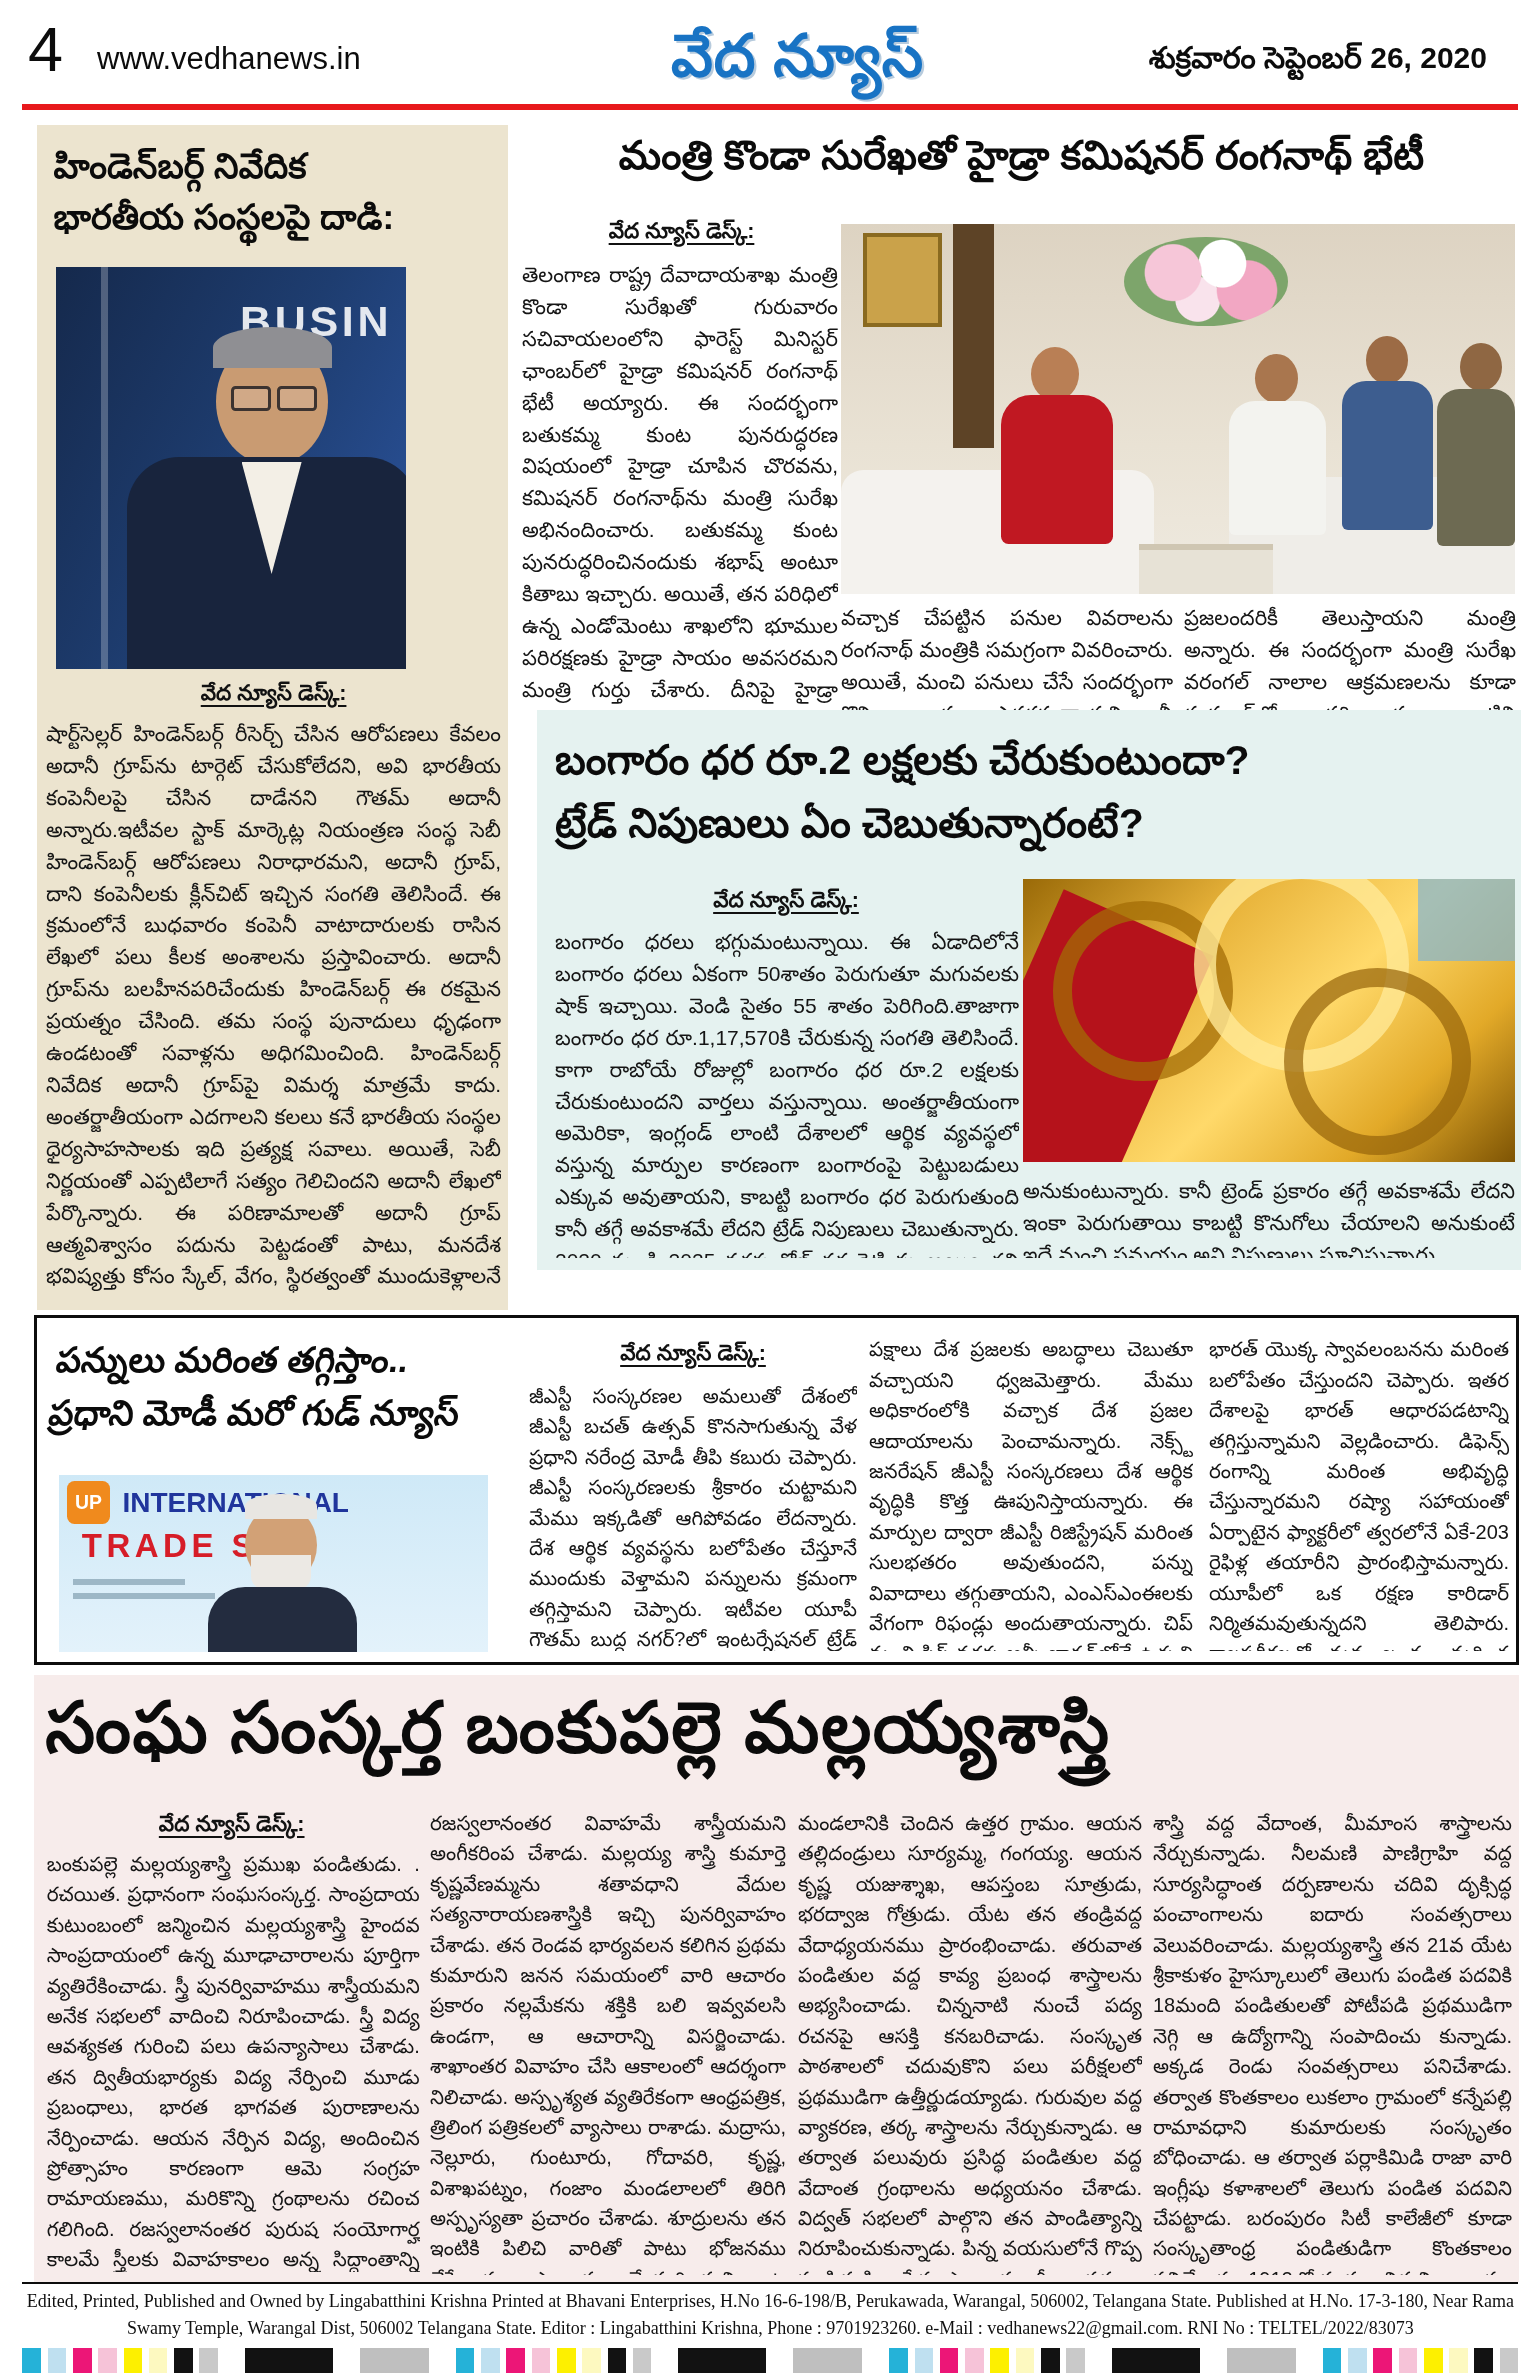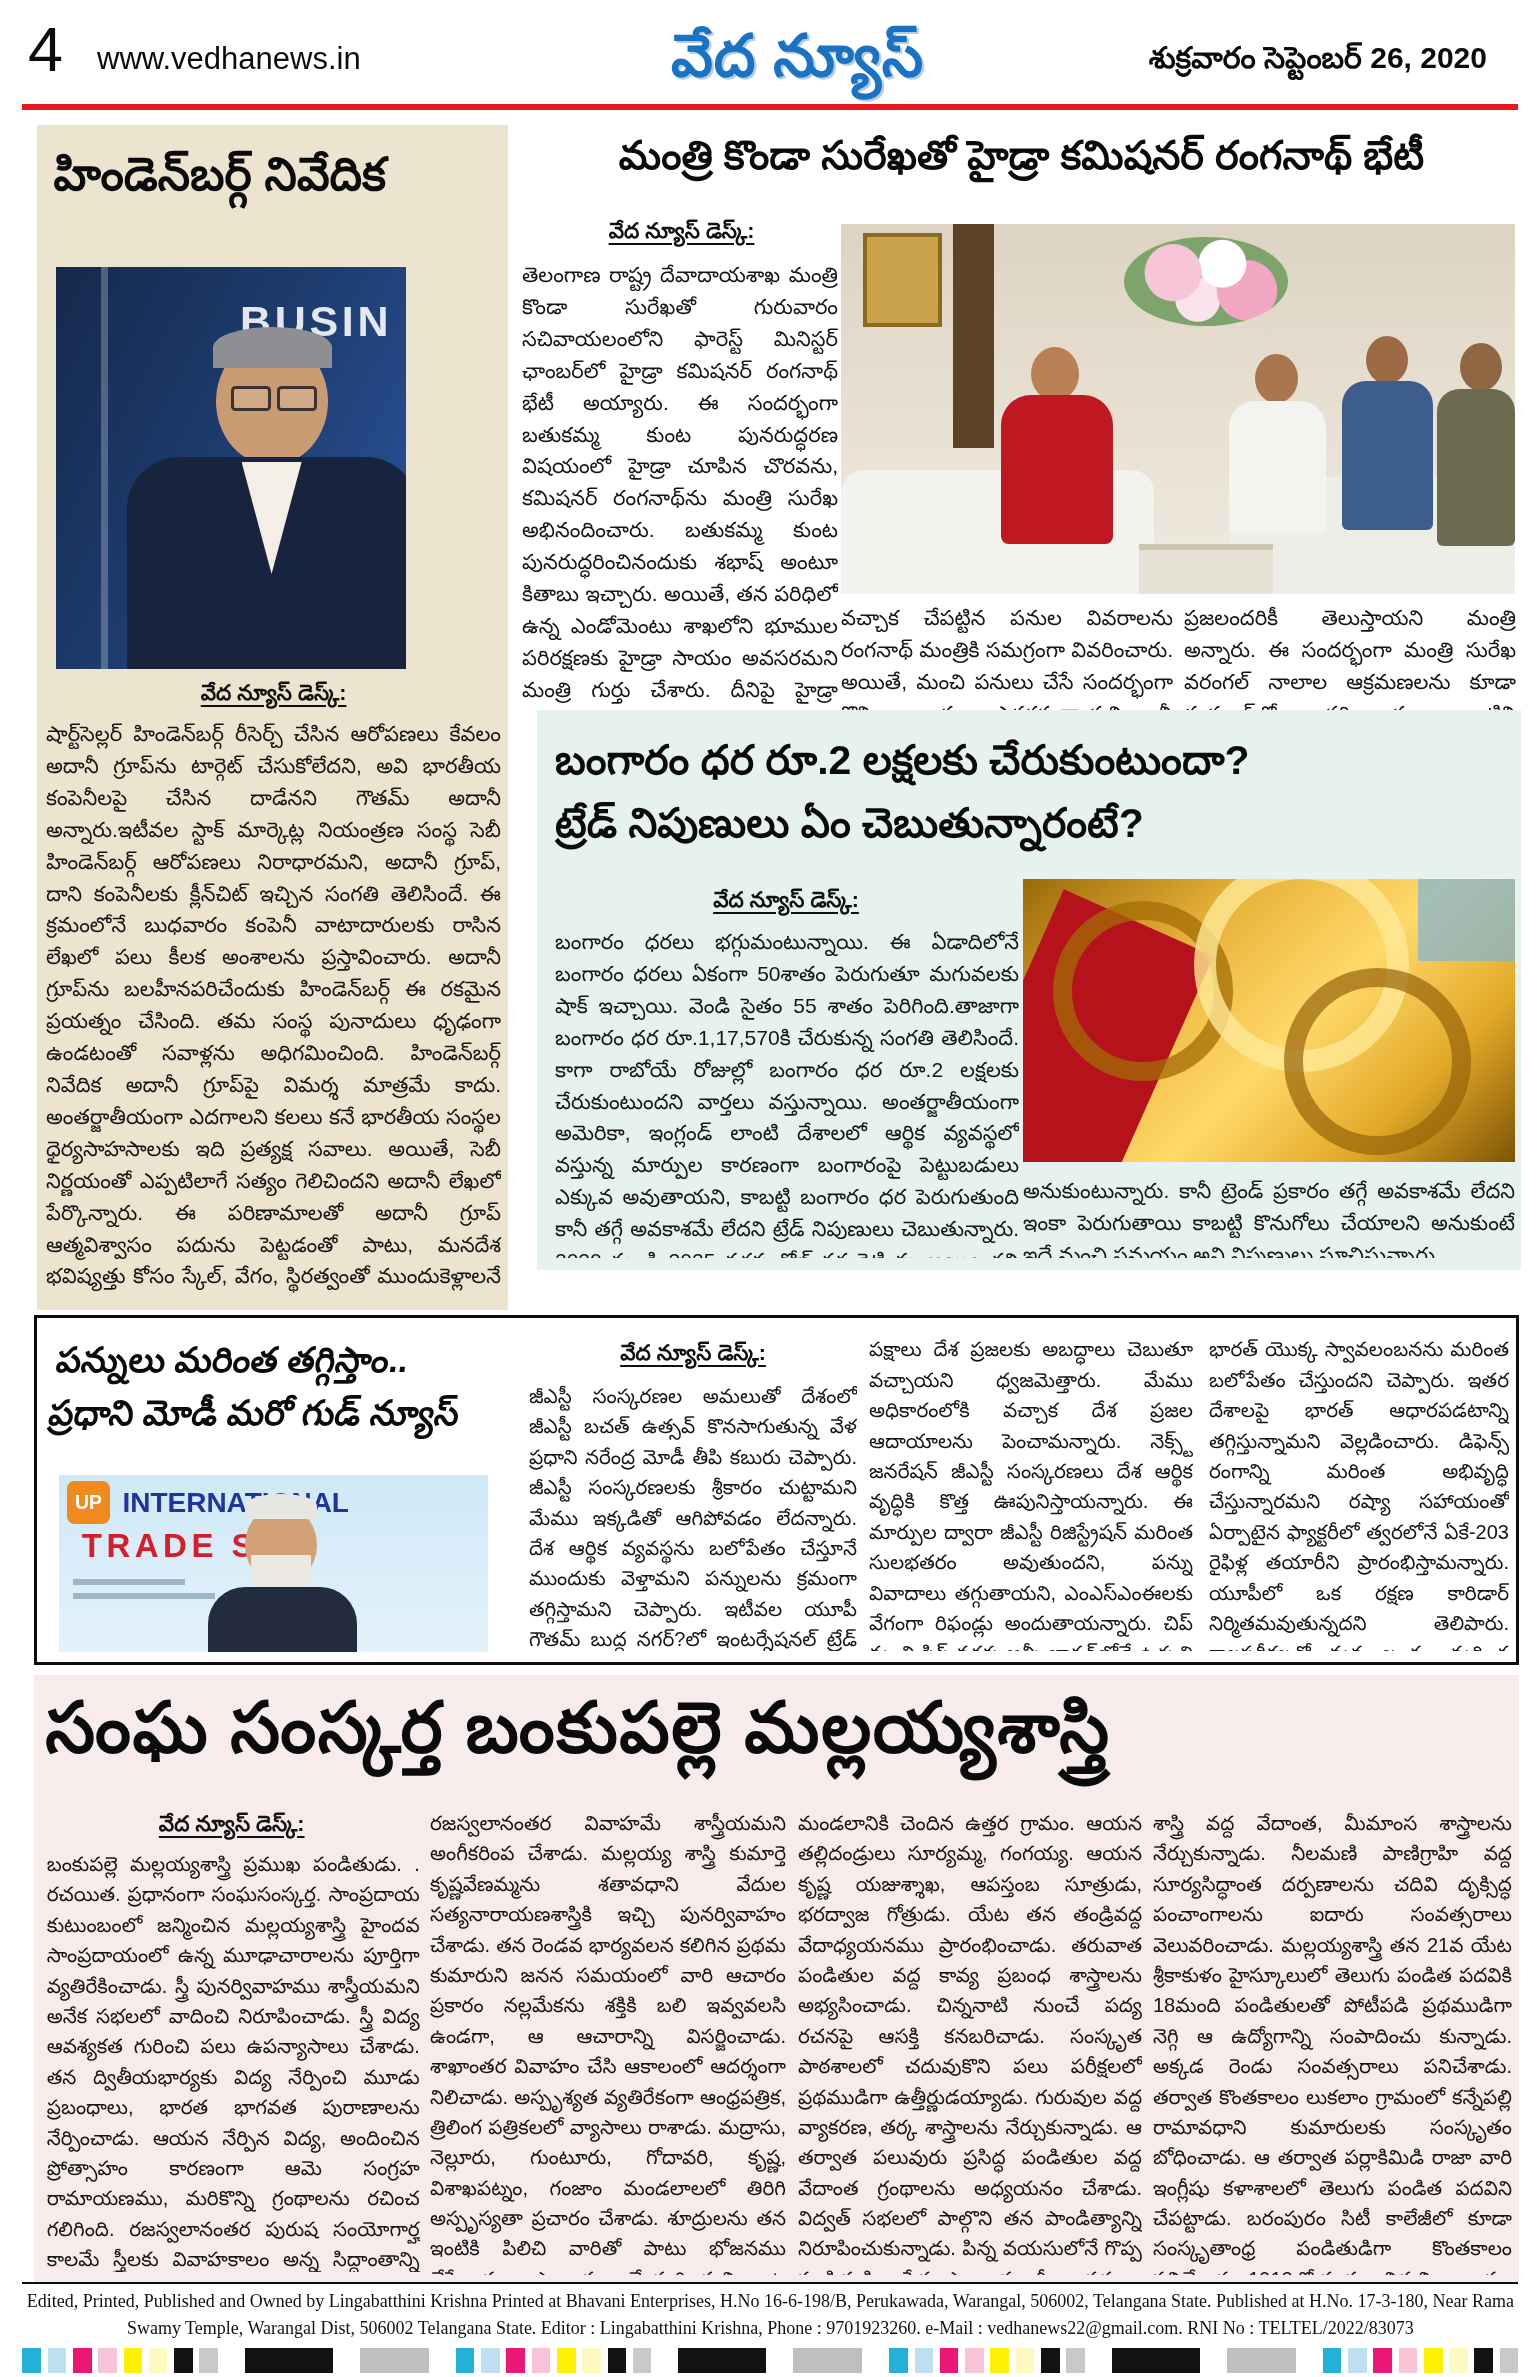--- a/index.html
+++ b/index.html
@@ -17,21 +17,21 @@
   .masthead{font-size:59px;font-weight:800;color:#1873c4;letter-spacing:0.7px;
             text-shadow:2.2px 2.2px 0 rgba(16,82,142,.30);}
   .dateline{font-size:30px;font-weight:bold;color:#0c0c0c;}
   .redrule{background:#e8191c;height:6px;}
   
   .beige-panel{background:#ece4cf;}
   .gold-box{background:#e5f2f0;}
   .modi-box{background:#ffffff;border:3px solid #0d0d0d;box-sizing:border-box;}
   .pink-box{background:#f7eceb;}
   
-  .hl-left{font-size:46px;line-height:1.45;}
+  .hl-left{font-size:35px;line-height:1.45;}
   .hl-minister{font-size:40px;text-align:center;}
   .hl-gold{font-size:41px;line-height:1.55;}
   .hl-modi{font-size:35px;line-height:1.5;transform:skewX(-8deg);transform-origin:left;}
   .hl-big{font-size:71px;letter-spacing:1.5px;line-height:1.2;}
   
   .footer-line{font-family:"Liberation Serif","DejaVu Serif",serif;font-size:18px;
                text-align:center;color:#101010;}
   .marks-row{display:flex;justify-content:space-between;align-items:stretch;}
   .cgroup{display:flex;gap:6.7px;}
   .cbar{width:18.6px;height:100%;}
@@ -49,20 +49,21 @@
 
   <div class="abs pagenum" style="left:28px;top:13.4px;">4</div>
   <div class="abs website" style="left:97px;top:41px;">www.vedhanews.in</div>
   <div class="abs masthead" style="left:611px;top:22.4px;width:373px;text-align:center;">వేద న్యూస్</div>
   <div class="abs dateline" style="right:54px;top:41px;">శుక్రవారం సెప్టెంబర్ 26, 2020</div>
   <div class="abs redrule" style="left:22.4px;top:104px;width:1496px;"></div>
 
   <div class="abs beige-panel" style="left:37px;top:125px;width:471px;height:1185px;">
     <div class="abs headline hl-left" style="left:16.4px;top:16.4px;width:440px;">
       <div>హిండెన్‌బర్గ్ నివేదిక</div>
+      <div>భారతీయ సంస్థలపై దాడి:</div>
     </div>
 
     <div class="photo" style="left:18.6px;top:142px;width:350px;height:402px;
          background:linear-gradient(118deg,#15294c 0%,#1e3d70 50%,#2c55a0 100%);">
       <div class="fig-text" style="right:13.4px;top:30px;font-size:43px;color:rgba(255,255,255,.88);letter-spacing:3.7px;">BUSIN</div>
       <div class="abs" style="left:45px;top:0;width:7.5px;height:100%;background:rgba(255,255,255,.25);"></div>
 
       <div class="abs round" style="left:160px;top:71px;width:112px;height:127px;background:#c99b72;"></div>
       <div class="abs" style="left:157px;top:60px;width:119px;height:41px;background:#8f8f93;border-radius:60% 60% 0 0;"></div>
       <div class="abs" style="left:175px;top:119px;width:34px;height:19.4px;border:3.7px solid #3c3330;border-radius:4.5px;background:rgba(255,255,255,.15);"></div>

